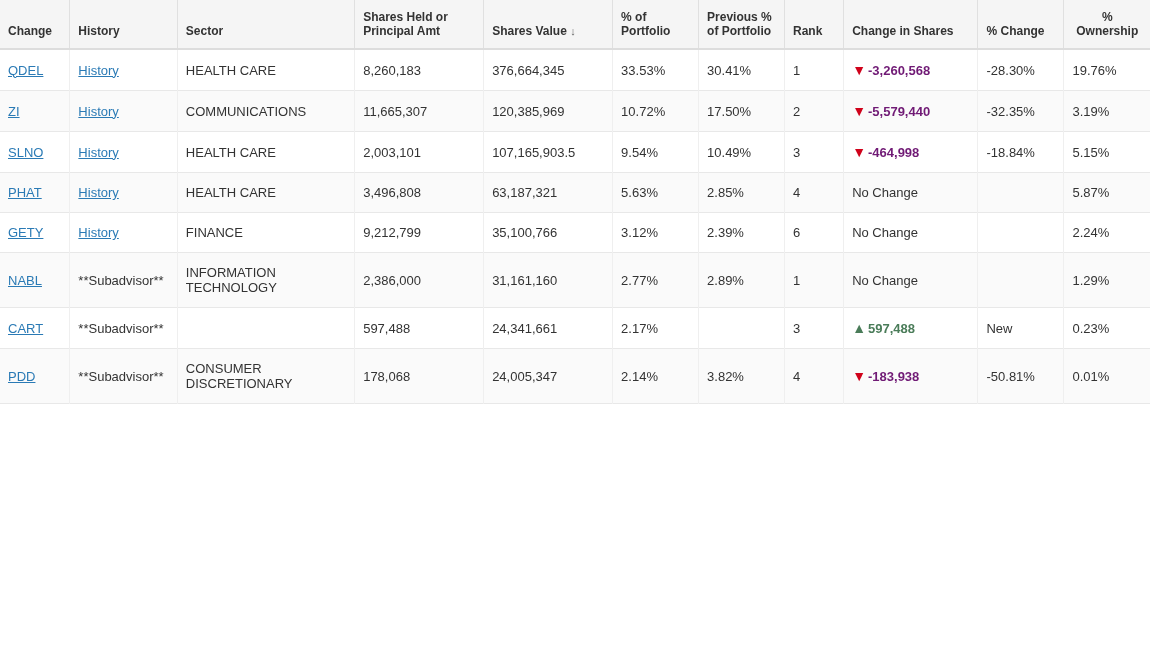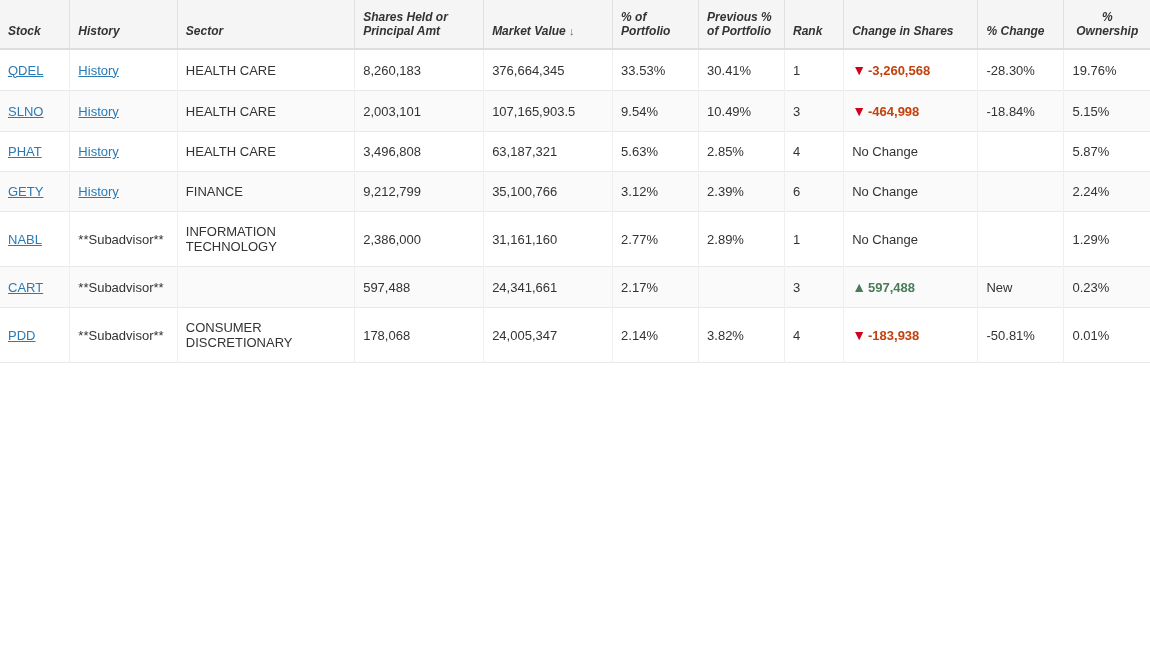--- a/index.html
+++ b/index.html
@@ -23,21 +23,20 @@
       border-bottom: 2px solid #ddd;
     }
     thead th {
       padding: 10px 8px;
       text-align: left;
       font-weight: bold;
       font-size: 12px;
       color: #333;
       vertical-align: bottom;
       border-right: 1px solid #e0e0e0;
-      font-style: italic;
     }
     thead th:last-child { border-right: none; text-align: center; }
     tbody tr {
       border-bottom: 1px solid #e8e8e8;
       margin-top: 12px;
     }
     tbody tr:nth-child(even) {
       background: #fafafa;
     }
     tbody tr:nth-child(odd) {
@@ -49,21 +48,21 @@
       border-right: 1px solid #efefef;
       font-size: 13px;
     }
     tbody td:last-child { border-right: none; }
     .link-blue {
       color: #2a7ab5;
       text-decoration: underline;
       cursor: pointer;
     }
     .change-down {
-      color: #c2410c;
+      color: #701a75;
       font-weight: bold;
     }
     .change-up {
       color: #4a7c59;
       font-weight: bold;
     }
     .arrow-down {
       display: inline-block;
       color: #d0021b;
       font-size: 14px;
@@ -105,26 +104,26 @@
       <col class="col-mktval">
       <col class="col-pct-port">
       <col class="col-prev-pct">
       <col class="col-rank">
       <col class="col-chgshares">
       <col class="col-pctchg">
       <col class="col-owner">
     </colgroup>
     <thead>
       <tr>
-        <th>Stock</th>
+        <th>Change</th>
         <th>History</th>
         <th>Sector</th>
         <th>Shares Held or Principal Amt</th>
         <th>
-          <span>Market Value</span>
+          <span>Shares Value</span>
           <span class="sort-arrow"> ↓</span>
         </th>
         <th>% of Portfolio</th>
         <th>Previous % of Portfolio</th>
         <th>Rank</th>
         <th>Change in Shares</th>
         <th>% Change</th>
         <th>% Ownership</th>
       </tr>
     </thead>
@@ -136,20 +135,33 @@
           <td>8,260,183</td>
           <td>376,664,345</td>
           <td>33.53%</td>
           <td>30.41%</td>
           <td>1</td>
           <td><span class="arrow-down">▼</span><span class="change-down">-3,260,568</span></td>
           <td>-28.30%</td>
           <td>19.76%</td>
         </tr>
         <tr>
+          <td><a class="link-blue" href="#">ZI</a></td>
+          <td><a class="link-blue" href="#">History</a></td>
+          <td>COMMUNICATIONS</td>
+          <td>11,665,307</td>
+          <td>120,385,969</td>
+          <td>10.72%</td>
+          <td>17.50%</td>
+          <td>2</td>
+          <td><span class="arrow-down">▼</span><span class="change-down">-5,579,440</span></td>
+          <td>-32.35%</td>
+          <td>3.19%</td>
+        </tr>
+        <tr>
           <td><a class="link-blue" href="#">SLNO</a></td>
           <td><a class="link-blue" href="#">History</a></td>
           <td>HEALTH CARE</td>
           <td>2,003,101</td>
           <td>107,165,903.5</td>
           <td>9.54%</td>
           <td>10.49%</td>
           <td>3</td>
           <td><span class="arrow-down">▼</span><span class="change-down">-464,998</span></td>
           <td>-18.84%</td>

